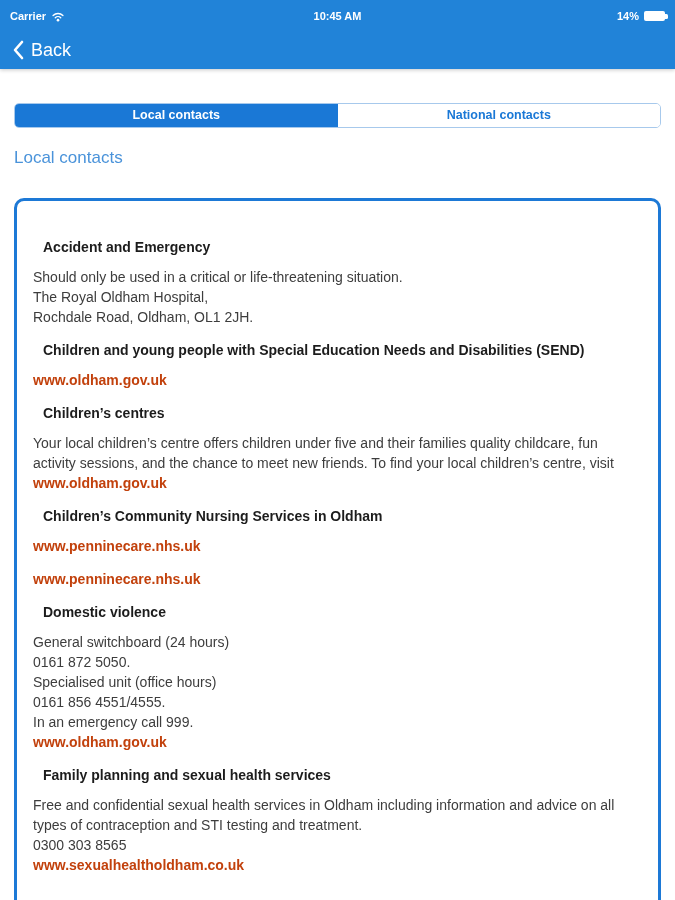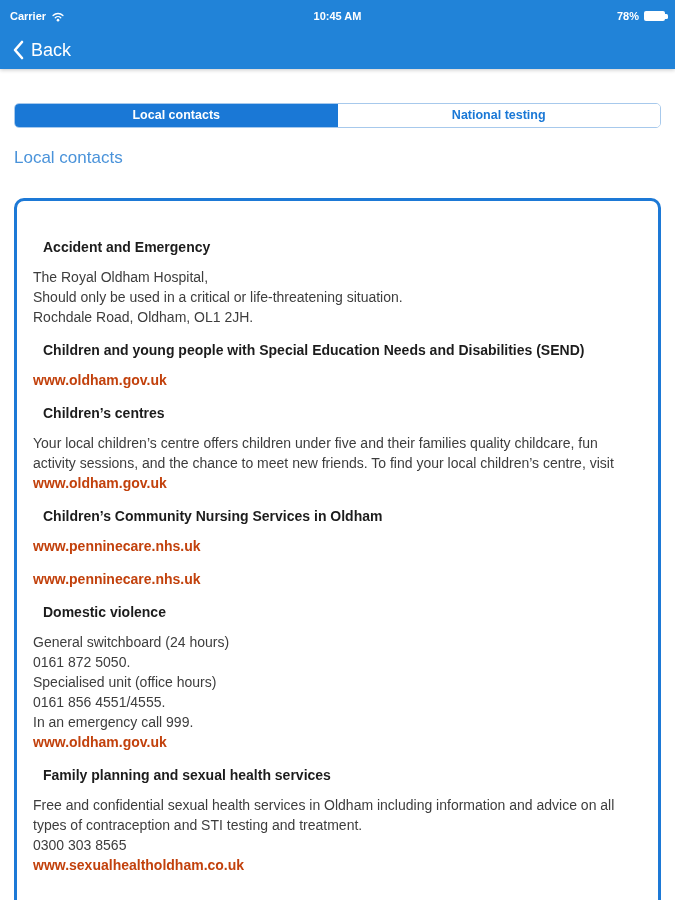--- a/index.html
+++ b/index.html
@@ -86,51 +86,51 @@
       <div class="status-left">
         <span>Carrier</span>
         <svg width="14" height="11" viewBox="0 0 16 12" aria-hidden="true">
           <circle cx="8" cy="10.2" r="1.5" fill="#ffffff"></circle>
           <path d="M4.9 7.4 a4.4 4.4 0 0 1 6.2 0" fill="none" stroke="#ffffff" stroke-width="1.6" stroke-linecap="round"></path>
           <path d="M2.4 4.8 a8 8 0 0 1 11.2 0" fill="none" stroke="#ffffff" stroke-width="1.6" stroke-linecap="round"></path>
         </svg>
       </div>
       <div class="status-center">10:45 AM</div>
       <div class="status-right">
-        <span>78%</span>
+        <span>14%</span>
         <span class="battery">
             <span class="nub"></span>
           </span>
       </div>
     </div>
     <div class="navbar">
       <button class="back">
         <svg width="12" height="20" viewBox="0 0 12 20" aria-hidden="true">
           <polyline points="10,2 3,10 10,18" fill="none" stroke="#ffffff" stroke-width="2.6" stroke-linecap="round" stroke-linejoin="round"></polyline>
         </svg>
         <span>Back</span>
       </button>
     </div>
   </header>
 
   <main class="content">
 
     <div class="tabs">
       <button class="tab selected">Local contacts</button>
-      <button class="tab">National testing</button>
+      <button class="tab">National contacts</button>
     </div>
 
     <h2 class="page-subtitle">Local contacts</h2>
 
     <section class="card">
 
       <article class="entry">
         <h3>Accident and Emergency</h3>
+        <div class="line">Should only be used in a critical or life-threatening situation.</div>
         <div class="line">The Royal Oldham Hospital,</div>
-        <div class="line">Should only be used in a critical or life-threatening situation.</div>
         <div class="line">Rochdale Road, Oldham, OL1 2JH.</div>
       </article>
 
       <article class="entry">
         <h3>Children and young people with Special Education Needs and Disabilities (SEND)</h3>
         <a class="link">www.oldham.gov.uk</a>
       </article>
 
       <article class="entry">
         <h3>Children’s centres</h3>

